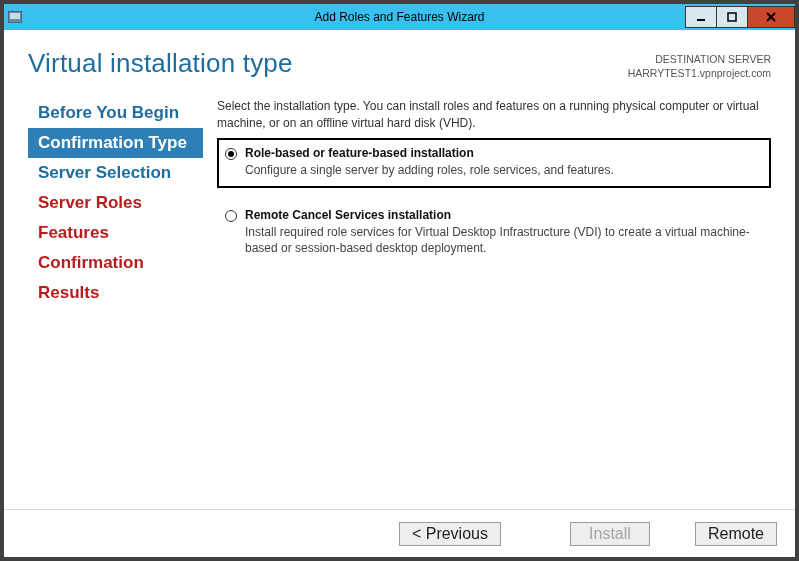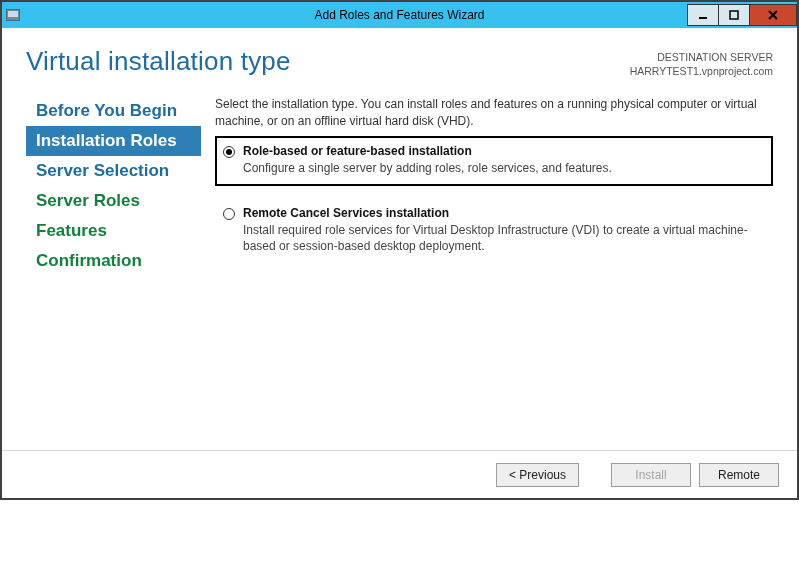--- a/index.html
+++ b/index.html
@@ -1,50 +1,50 @@
 <!DOCTYPE html>
 <html><head>
 <meta charset="utf-8">
 <style>
   * { box-sizing: border-box; margin: 0; padding: 0; font-family: "Segoe UI", Tahoma, sans-serif; }
   html, body { width: 799px; height: 561px; background: #fff; }
-  .window { width: 799px; height: 500px; border: 2px solid #404040; display: flex; flex-direction: column; background: #fff; justify-content: flex-end; }
+  .window { width: 799px; height: 561px; border: 4px solid #404040; display: flex; flex-direction: column; background: #fff; justify-content: flex-end; }
   .titlebar { height: 26px; background: #38c0ef; display: flex; align-items: center; position: relative; }
   .titlebar .sys-icon { width: 22px; display: flex; justify-content: center; align-items: center; }
   .titlebar .title { position: absolute; left: 0; right: 0; text-align: center; font-size: 12px; color: #000; pointer-events: none; }
   .win-controls { margin-left: auto; display: flex; height: 22px; }
   .win-btn { width: 32px; height: 22px; border: 1px solid #333; display: flex; align-items: center; justify-content: center; background: #d9e8ef; margin-left: -1px; cursor: pointer; }
   .win-btn.close { background: #c9472c; width: 48px; }
   .win-btn svg { display: block; }
 
   .header-area { padding: 18px 24px 10px 24px; display: flex; align-items: flex-start; }
   .page-title { font-size: 26px; font-weight: 300; color: #1e6ca0; letter-spacing: 0.2px; }
   .dest { margin-left: auto; text-align: right; font-size: 10.5px; color: #555; line-height: 1.35; padding-top: 4px; }
   .dest .label { text-transform: uppercase; }
 
   .body-area { display: flex; flex: 1; padding: 0 24px 0 24px; }
   .nav { width: 175px; flex: 0 0 175px; padding-top: 8px; }
   .nav-item { font-size: 17px; color: #3a3a3a; padding: 5px 10px; cursor: pointer; font-weight: bold; }
   .nav-item.active { background: #2d7fb6; color: #fff; }
   .nav-item.link { color: #1e6ca0; }
-  .nav-item.disabled { color: #15803d; cursor: default; }
+  .nav-item.disabled { color: #b91c1c; cursor: default; }
 
   .content { flex: 1; padding: 8px 0 0 14px; font-size: 12px; color: #333; }
   .intro { line-height: 1.4; margin-bottom: 6px; }
 
   .option-group { display: flex; flex-direction: column; gap: 12px; }
   .option { display: flex; align-items: flex-start; gap: 8px; padding: 6px 8px 8px 6px; border: 2px solid transparent; }
   .option.selected { border: 2px solid #000; }
   .radio { width: 12px; height: 12px; border: 1px solid #333; border-radius: 50%; margin-top: 2px; flex: 0 0 12px; position: relative; background: #fff; cursor: pointer; }
   .radio.checked::after { content: ""; position: absolute; top: 2px; left: 2px; width: 6px; height: 6px; background: #000; border-radius: 50%; }
   .opt-text .opt-title { font-weight: 600; color: #111; }
   .opt-text .opt-desc { color: #444; line-height: 1.35; margin-top: 2px; }
 
   .footer { height: 48px; border-top: 1px solid #d6d6d6; display: flex; align-items: center; justify-content: flex-end; gap: 8px; padding: 0 18px; }
-  .btn { min-width: 80px; height: 24px; font-size: 12px; border: 1px solid #9c9c9c; background: #eee; color: #222; padding: 0 12px; cursor: pointer; }
+  .btn { min-width: 80px; height: 24px; font-size: 16px; border: 1px solid #9c9c9c; background: #eee; color: #222; padding: 0 12px; cursor: pointer; margin-left: 37px; }
   .btn:disabled { color: #a6a6a6; cursor: default; }
   .btn-gap { width: 16px; }
 </style>
 </head>
 <body>
 
 <div class="window">
 
   <div class="titlebar">
     <div class="sys-icon">
@@ -78,25 +78,26 @@
     <div class="page-title">Virtual installation type</div>
     <div class="dest">
       <div class="label">DESTINATION SERVER</div>
       <div>HARRYTEST1.vpnproject.com</div>
     </div>
   </div>
 
   <div class="body-area">
     <div class="nav">
       <div class="nav-item link">Before You Begin</div>
-      <div class="nav-item active">Installation Roles</div>
+      <div class="nav-item active">Confirmation Type</div>
       <div class="nav-item link">Server Selection</div>
       <div class="nav-item disabled">Server Roles</div>
       <div class="nav-item disabled">Features</div>
       <div class="nav-item disabled">Confirmation</div>
+      <div class="nav-item disabled">Results</div>
     </div>
 
     <div class="content">
       <div class="intro">Select the installation type. You can install roles and features on a running physical computer or virtual machine, or on an offline virtual hard disk (VHD).</div>
 
       <div class="option-group">
 
         <div class="option selected">
           <div class="radio checked"></div>
           <div class="opt-text">

